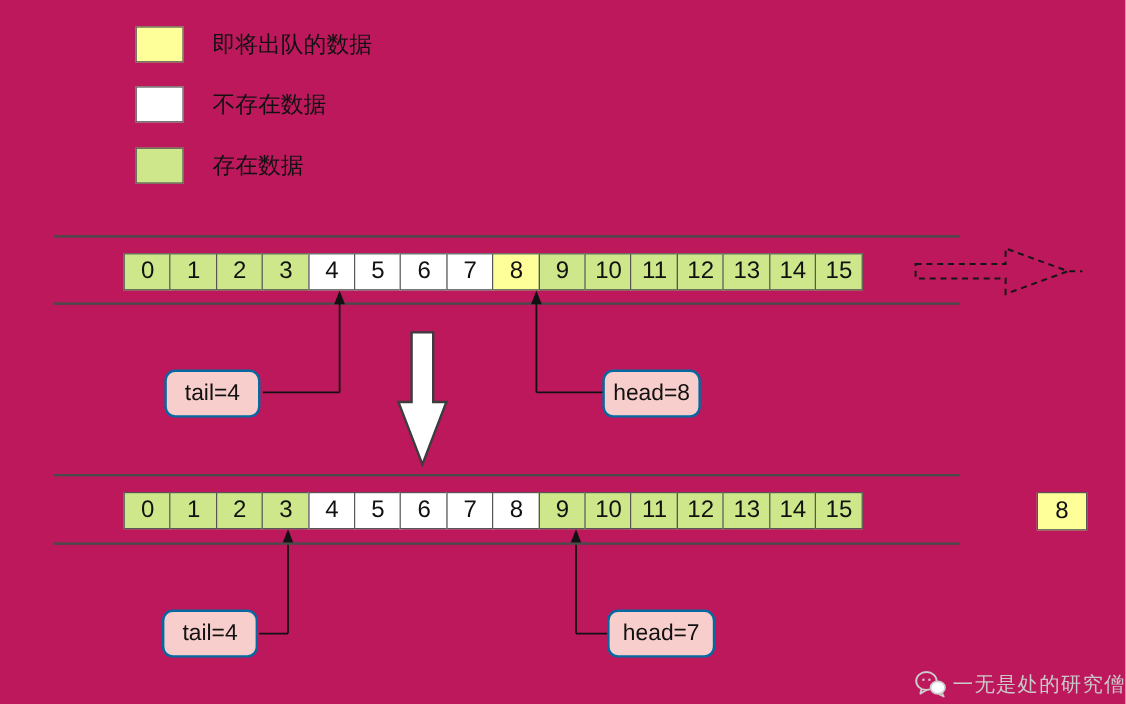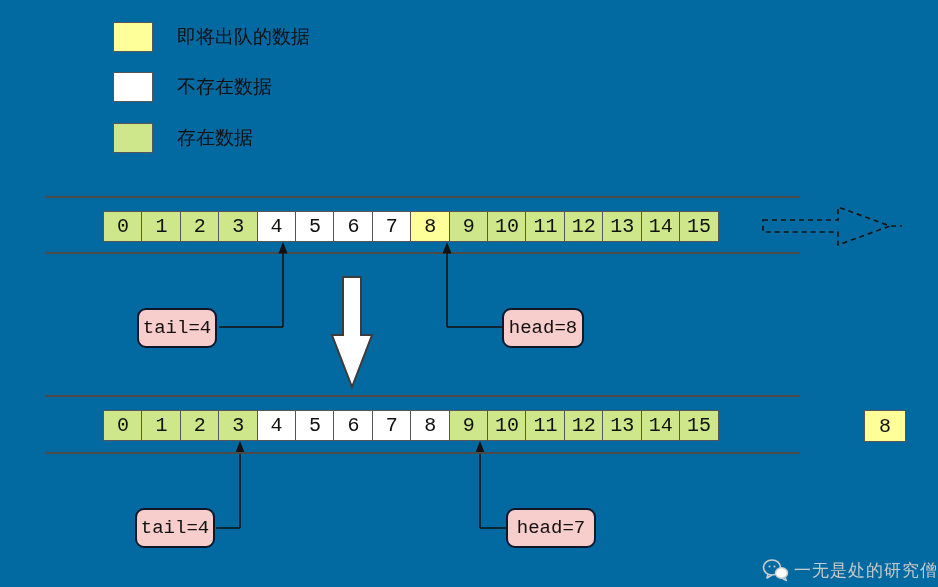--- a/index.html
+++ b/index.html
@@ -1,18 +1,18 @@
 <!DOCTYPE html>
 <html style="--yellow: #feff99; --white: #ffffff; --green: #cde78a; --pink: #f8cecc;"><head>
 <meta charset="utf-8">
 <style>
   html,body{margin:0;padding:0;background:#fff;}
   #canvas{
-    position:relative;width:938px;height:587px;background:#0369a1;
-    font-family:Liberation Mono, monospace;overflow:hidden;
+    position:relative;width:938px;height:587px;background:#be185d;
+    font-family:Liberation Sans, sans-serif;overflow:hidden;
   }
   
   .legend-row{position:absolute;left:113px;display:flex;align-items:center;}
   .swatch{width:40px;height:30px;border:1.6px solid #565656;box-sizing:border-box;}
   .legend-label{margin-left:24px;font-size:19px;color:#111;white-space:nowrap;}
   
   [data-state="yellow"]{background:var(--yellow);}
   [data-state="white"]{background:var(--white);}
   [data-state="green"]{background:var(--green);}
   
@@ -25,21 +25,21 @@
     font-size:20px;color:#111;
   }
   .cells .cell:first-child{margin-left:0;}
   .cell-single{
     position:absolute;width:42px;height:32px;box-sizing:border-box;
     border:1.6px solid #565656;display:flex;align-items:center;justify-content:center;
     font-size:20px;color:#111;
   }
   
   .ptr{
-    position:absolute;height:40px;box-sizing:border-box;border:2px solid #0f172a;
+    position:absolute;height:40px;box-sizing:border-box;border:2px solid #0369a1;
     border-radius:9px;background:var(--pink);display:flex;align-items:center;
     justify-content:center;font-size:19px;color:#111;
   }
   
   .layer{position:absolute;left:0;top:0;pointer-events:none;}
   
   .watermark{
     position:absolute;left:762px;top:558px;display:flex;align-items:center;
     color:#c9c9c9;font-size:17px;letter-spacing:1px;white-space:nowrap;
   }

